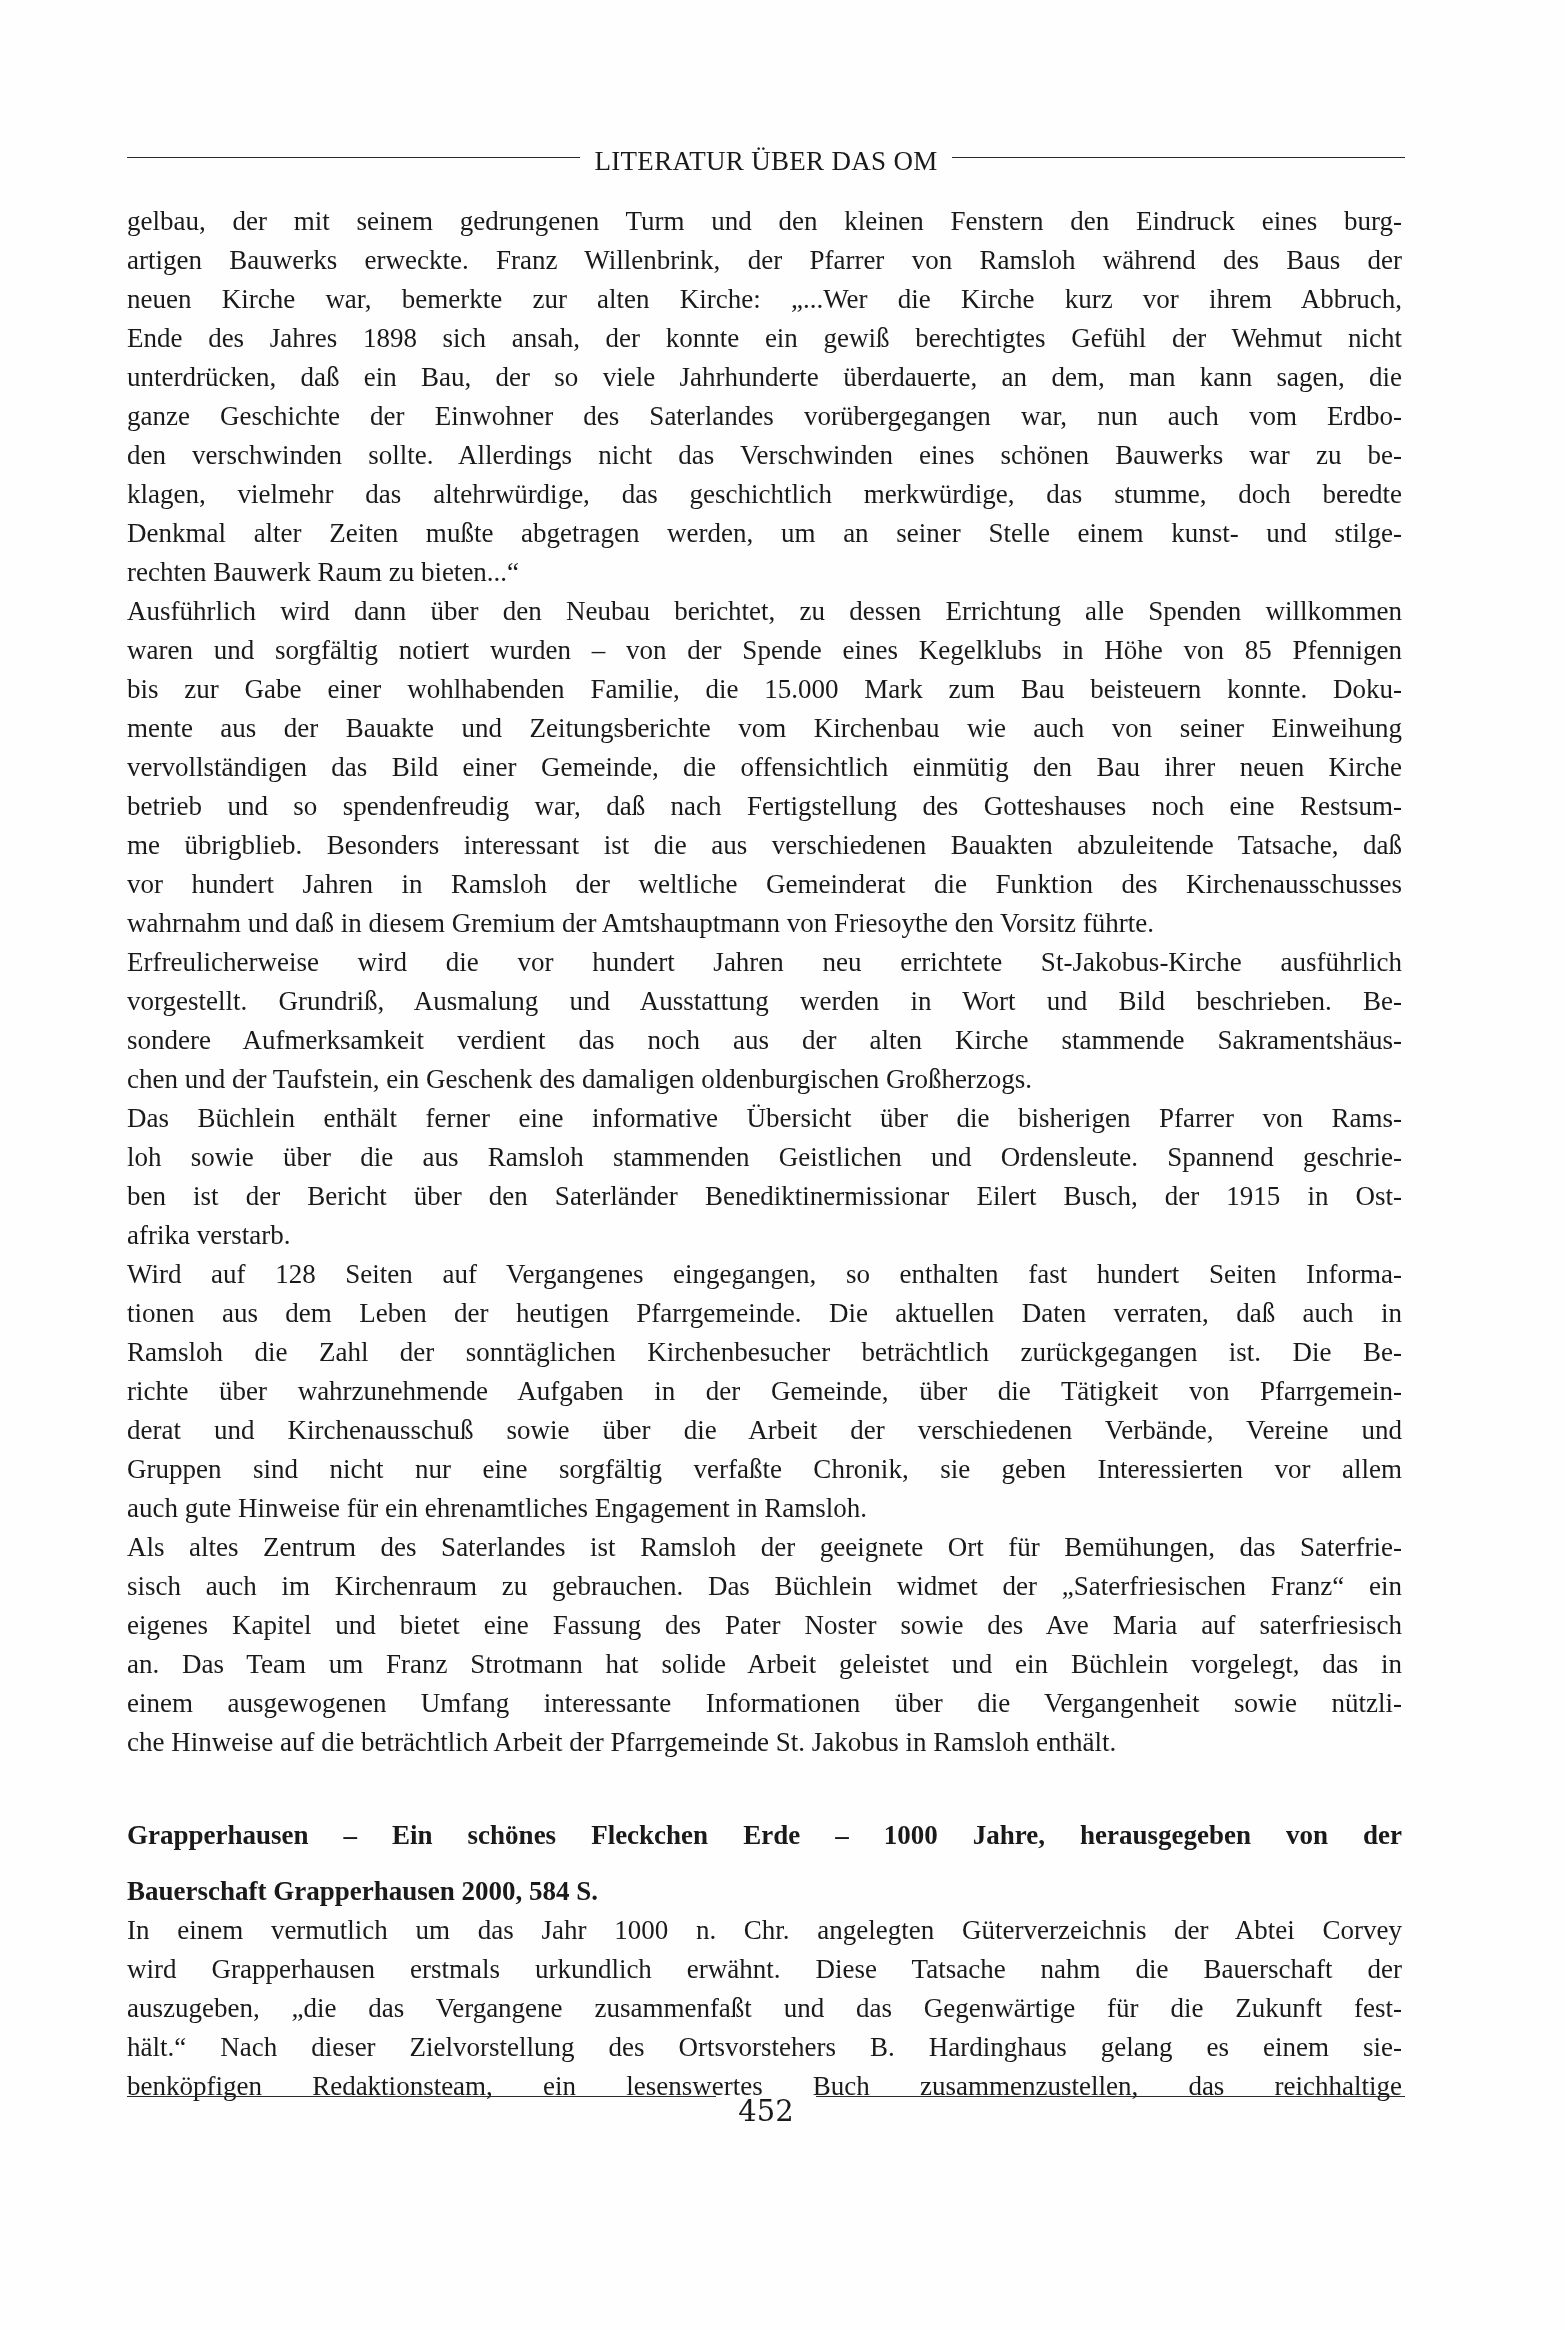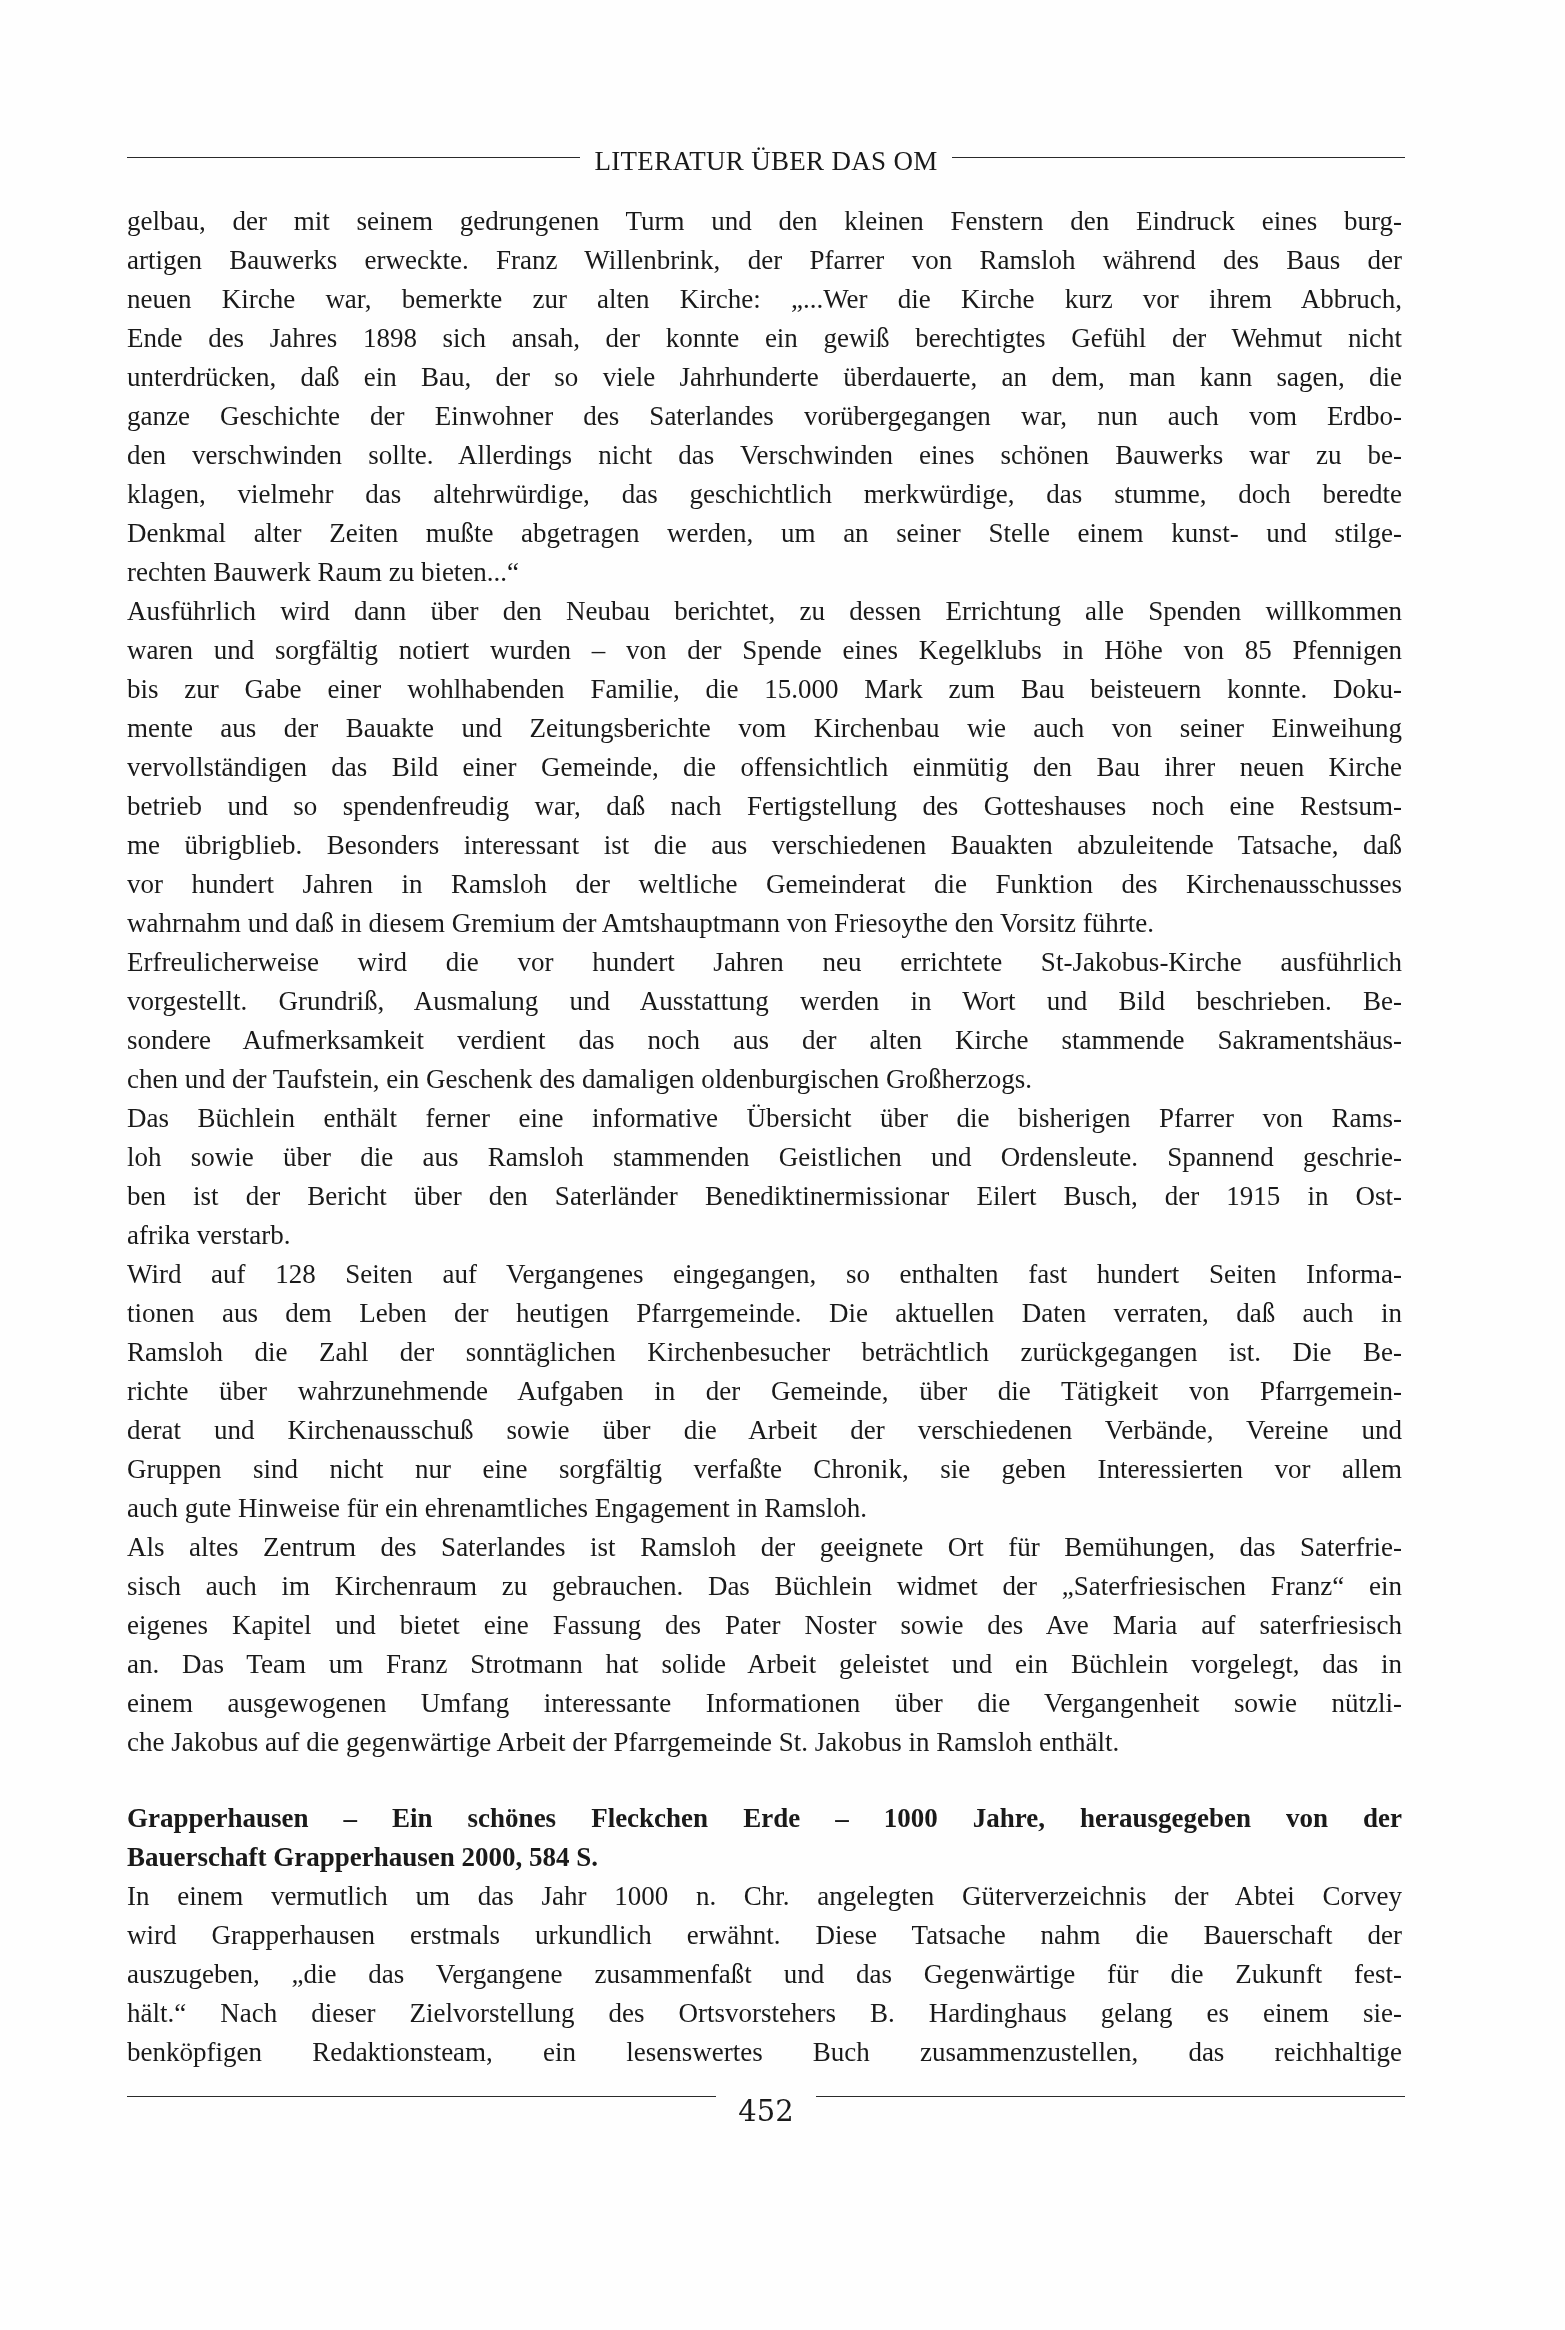--- a/index.html
+++ b/index.html
@@ -64,20 +64,21 @@
     overflow: visible;
   }
   .line.last {
     text-align-last: left;
   }
   .gap {
     height: 37px;
   }
   .heading .line {
     font-weight: bold;
+    margin-top: 17px;
   }
   
   .running-footer {
     position: absolute;
     left: 127px;
     top: 2091px;
     width: 1278px;
     height: 40px;
     display: flex;
     align-items: flex-start;
@@ -150,21 +151,21 @@
       <span class="line">Gruppen sind nicht nur eine sorgfältig verfaßte Chronik, sie geben Interessierten vor allem</span>
       <span class="line last">auch gute Hinweise für ein ehrenamtliches Engagement in Ramsloh.</span>
     </div>
 
     <div class="paragraph">
       <span class="line">Als altes Zentrum des Saterlandes ist Ramsloh der geeignete Ort für Bemühungen, das Saterfrie-</span>
       <span class="line">sisch auch im Kirchenraum zu gebrauchen. Das Büchlein widmet der „Saterfriesischen Franz“ ein</span>
       <span class="line">eigenes Kapitel und bietet eine Fassung des Pater Noster sowie des Ave Maria auf saterfriesisch</span>
       <span class="line">an. Das Team um Franz Strotmann hat solide Arbeit geleistet und ein Büchlein vorgelegt, das in</span>
       <span class="line">einem ausgewogenen Umfang interessante Informationen über die Vergangenheit sowie nützli-</span>
-      <span class="line last">che Jakobus auf die gegenwärtige Arbeit der Pfarrgemeinde St. Jakobus in Ramsloh enthält.</span>
+      <span class="line last">che Hinweise auf die beträchtlich Arbeit der Pfarrgemeinde St. Jakobus in Ramsloh enthält.</span>
     </div>
 
     <div class="gap"></div>
 
     <div class="paragraph heading">
       <span class="line">Grapperhausen – Ein schönes Fleckchen Erde – 1000 Jahre, herausgegeben von der</span>
       <span class="line last">Bauerschaft Grapperhausen 2000, 584 S.</span>
     </div>
 
     <div class="paragraph">

